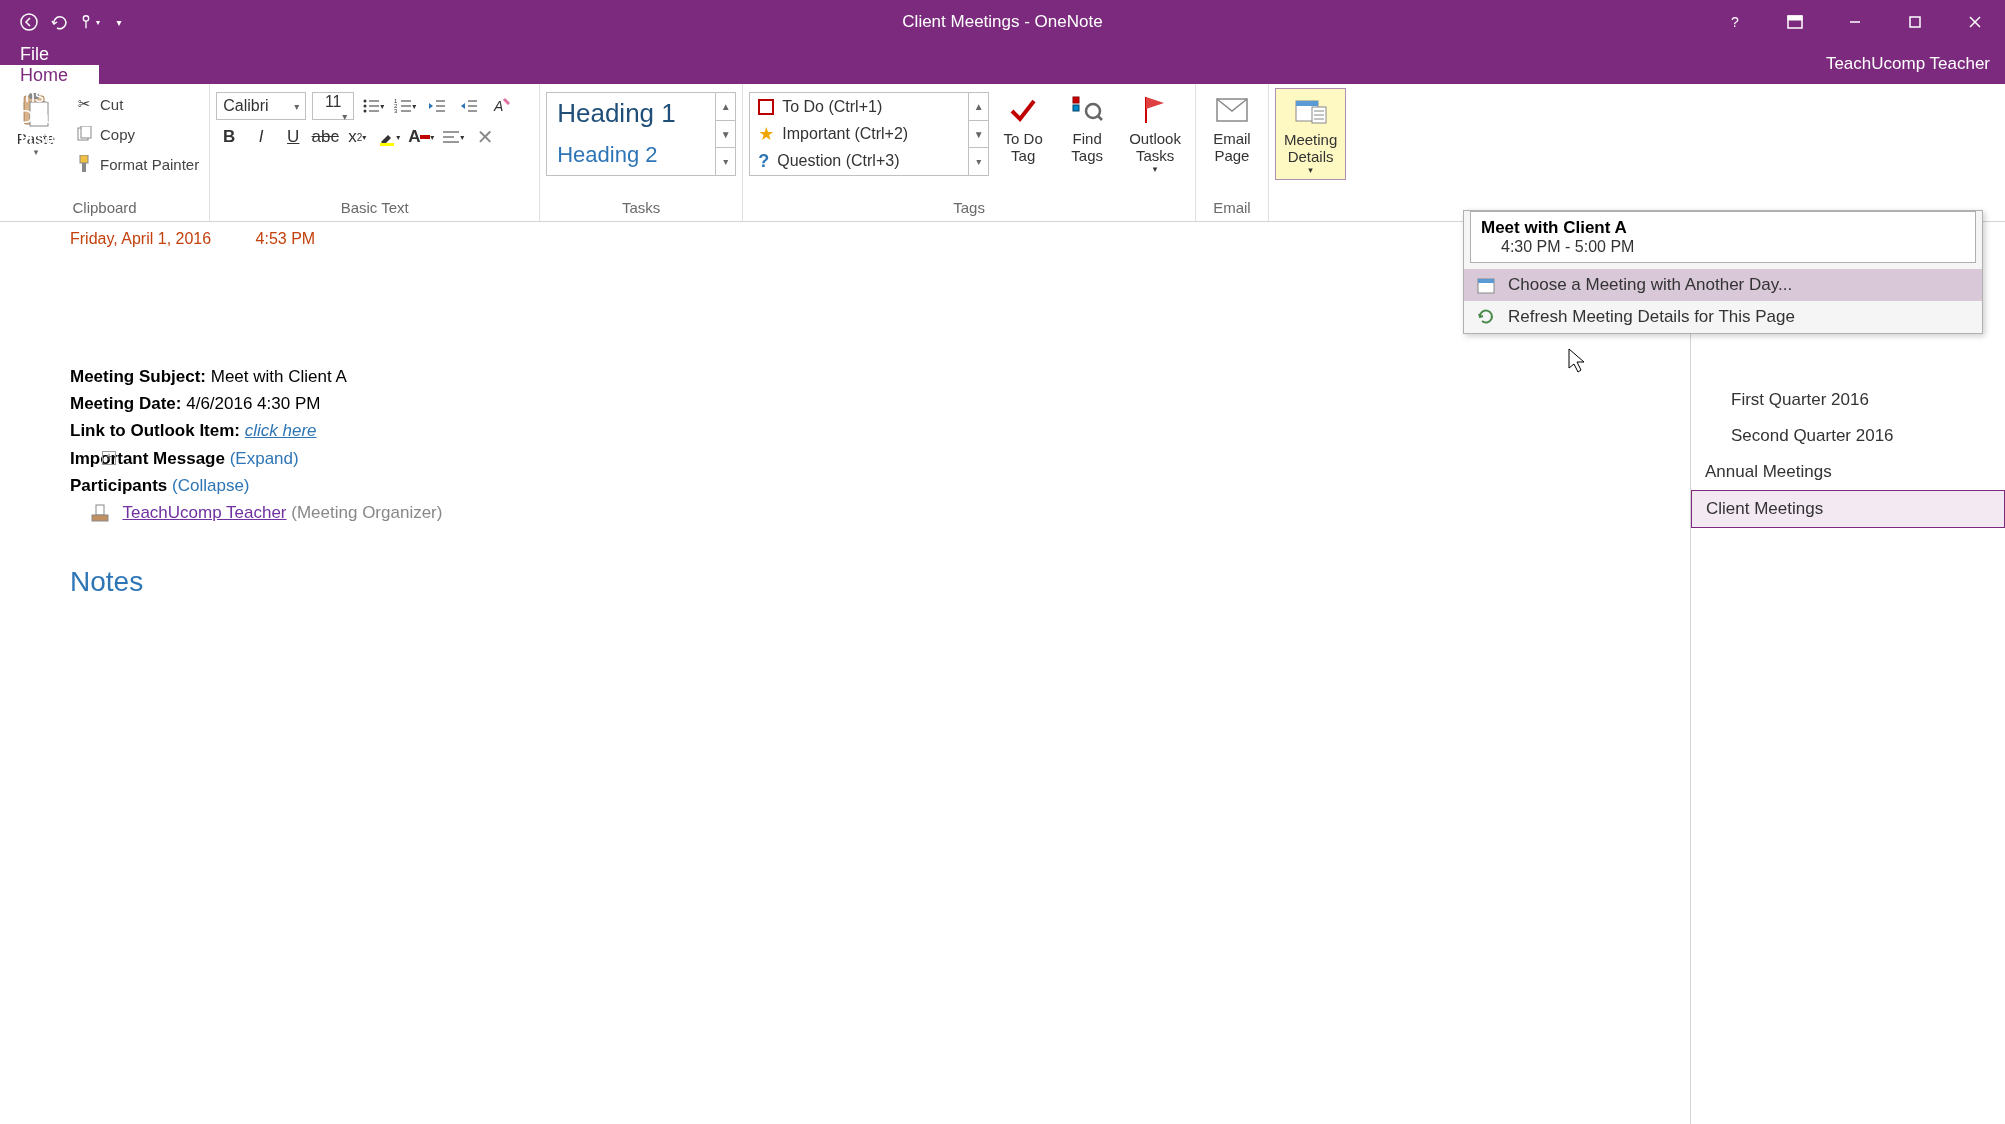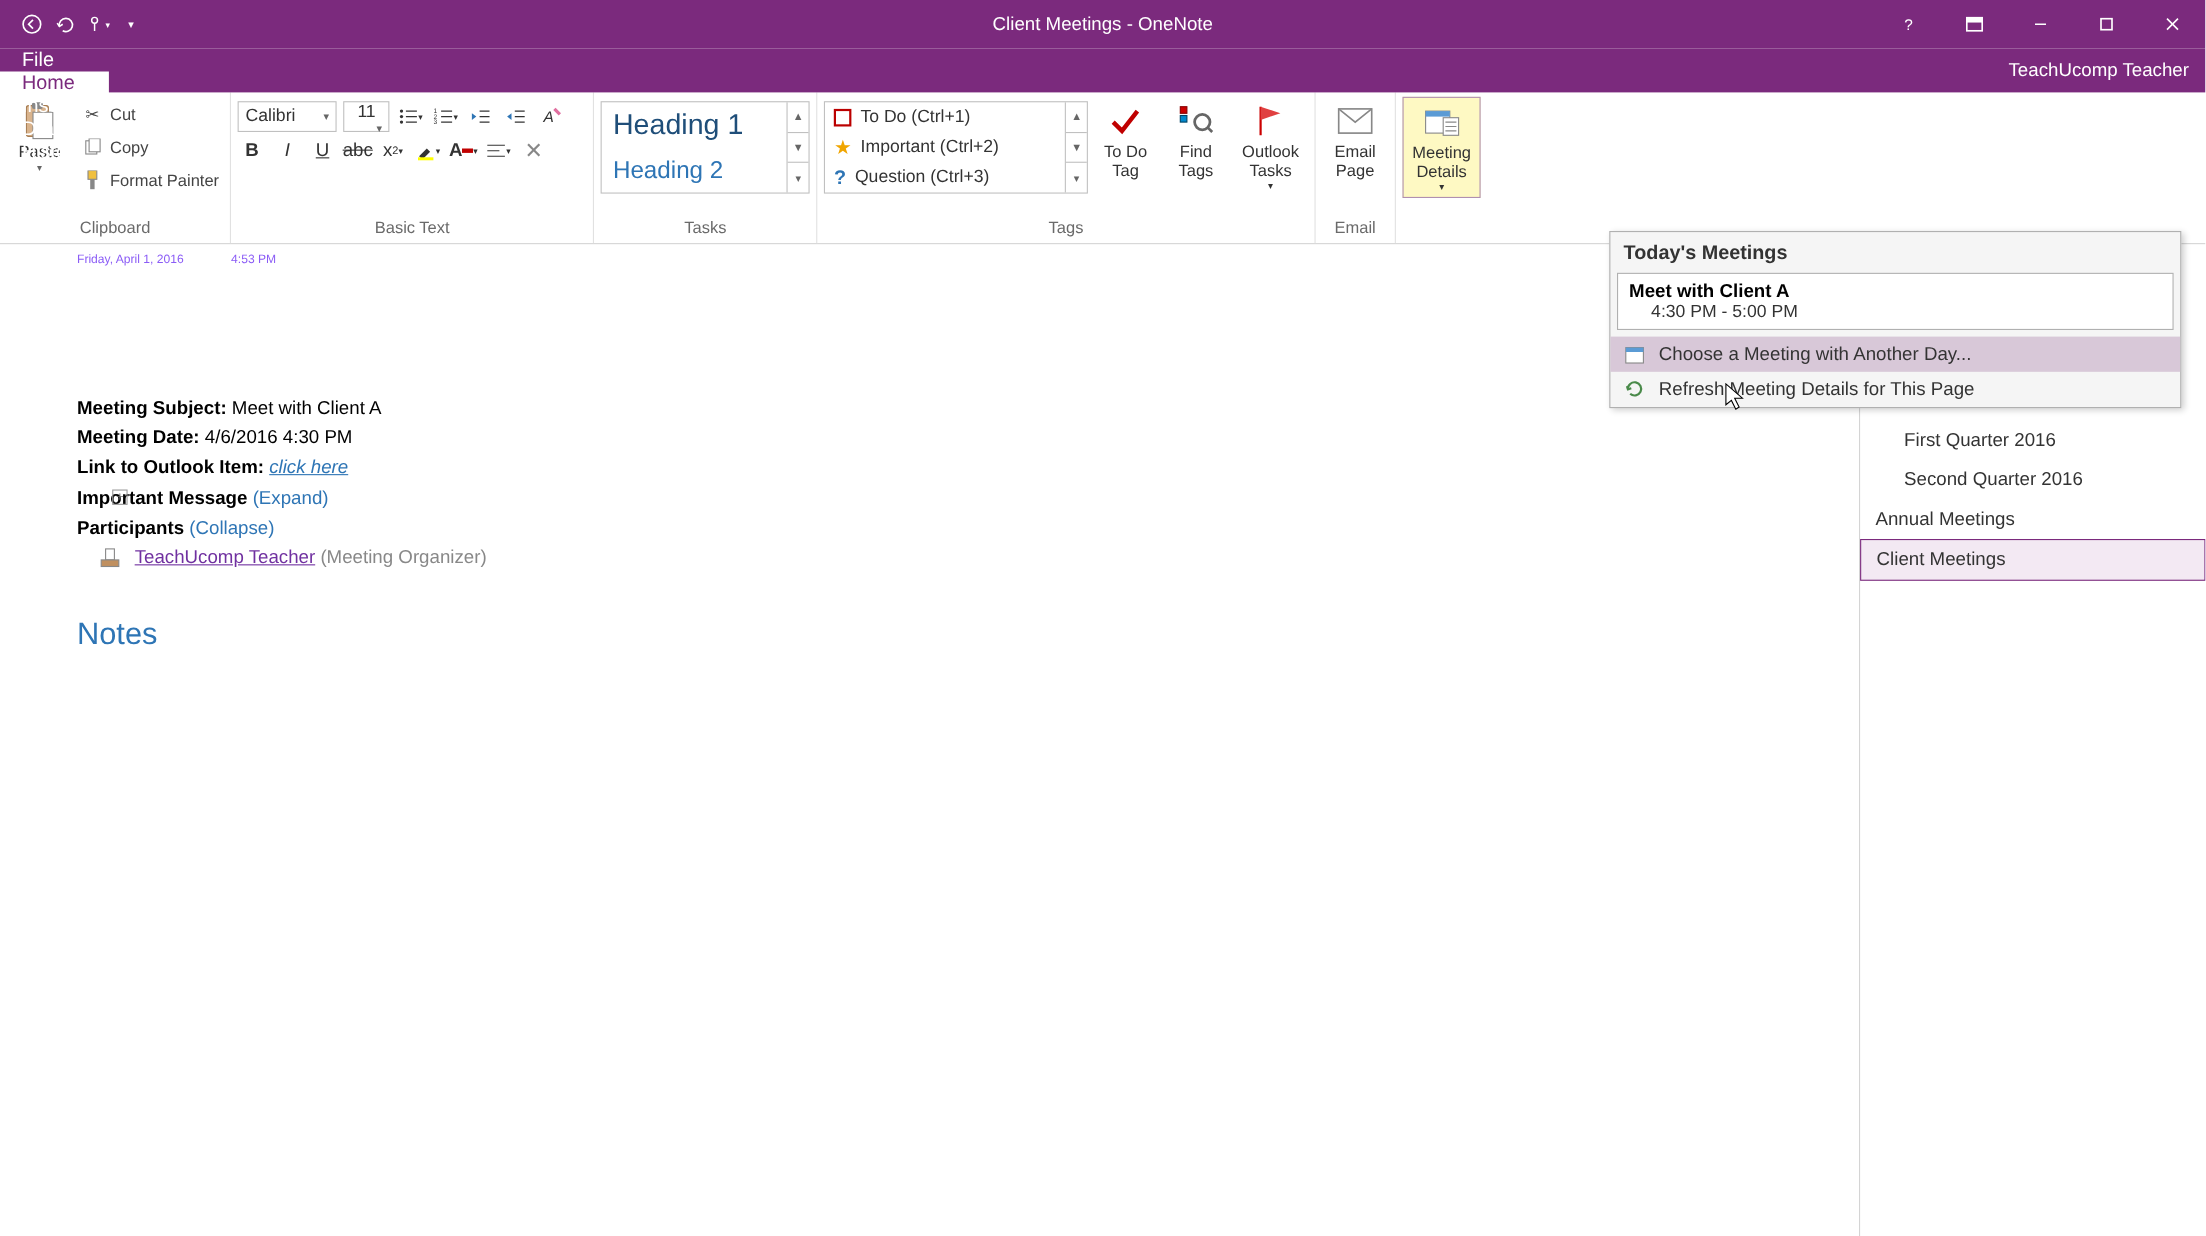--- a/index.html
+++ b/index.html
@@ -45,21 +45,21 @@
 .styles-scroll-btn { flex:1; display:flex; align-items:center; justify-content:center; font-size:10px; color:#666; border-bottom:1px solid #c0c0c0; }
 
 .tags-box { border: 1px solid #c0c0c0; width: 240px; height: 84px; display: flex; flex-direction: column; position: relative; margin-top: 4px; }
 .tag-item { flex:1; display:flex; align-items:center; padding: 0 8px; gap: 8px; font-size: 16px; color: #333; }
 .tag-checkbox { width:16px; height:16px; border:2px solid #b00; }
 .tag-star { color: #f0a500; font-size: 18px; }
 .tag-q { color: #2e75b5; font-size: 18px; font-weight: bold; }
 
 .content-area { display: flex; height: calc(100% - 222px); }
 .page-area { flex: 1; padding: 0 0 0 70px; position: relative; }
-.page-date { color: #8b5cf6; font-size: 11px; margin-top: 8px; }
+.page-date { color: #c2410c; font-size: 16px; margin-top: 8px; }
 .page-date span { margin-right: 40px; }
 .meeting-block { margin-top: 115px; font-size: 17px; line-height: 1.6; }
 .meeting-block b { font-weight: 600; }
 .link-blue { color: #2e75b5; text-decoration: underline; font-style: italic; cursor: pointer; }
 .expand-link { color: #2e75b5; cursor: pointer; }
 .participant-link { color: #7030a0; text-decoration: underline; cursor: pointer; }
 .org-text { color: #888; }
 .notes-heading { color: #2e75b5; font-size: 28px; margin-top: 40px; }
 .expand-box { position: absolute; left: 32px; width: 14px; height: 14px; border: 1px solid #999; display: flex; align-items: center; justify-content: center; font-size: 12px; color: #666; }
 .part-icon { display: inline-block; width: 20px; height: 20px; vertical-align: middle; margin-right: 8px; margin-left: 20px; }
@@ -423,21 +423,20 @@
   <div class="side-panel">
     <div style="height:160px;"></div>
     <div class="side-item indent">First Quarter 2016</div>
     <div class="side-item indent">Second Quarter 2016</div>
     <div class="side-item">Annual Meetings</div>
     <div class="side-item selected">Client Meetings</div>
   </div>
 </div>
 
 <div class="dropdown-menu">
-  <div class="dd-header">Today's Meetings</div>
   <div class="dd-meeting-box">
     <div class="dd-meeting-title">Meet with Client A</div>
     <div class="dd-meeting-time">4:30 PM - 5:00 PM</div>
   </div>
   <div class="dd-item hover">
     <span class="dd-icon">
         <svg width="18" height="18">
           <rect x="1" y="3" width="16" height="14" fill="#fff" stroke="#888"></rect>
           <rect x="1" y="3" width="16" height="4" fill="#5b9bd5"></rect>
         </svg>

